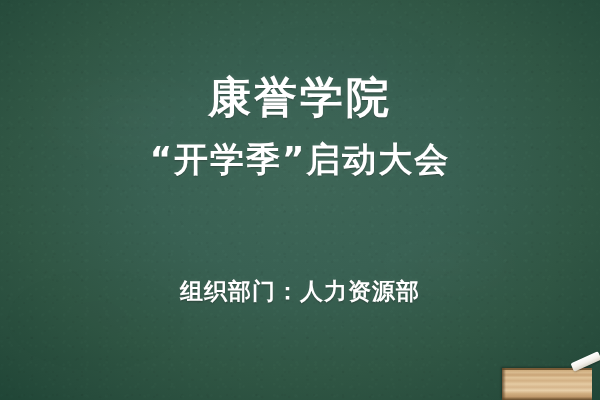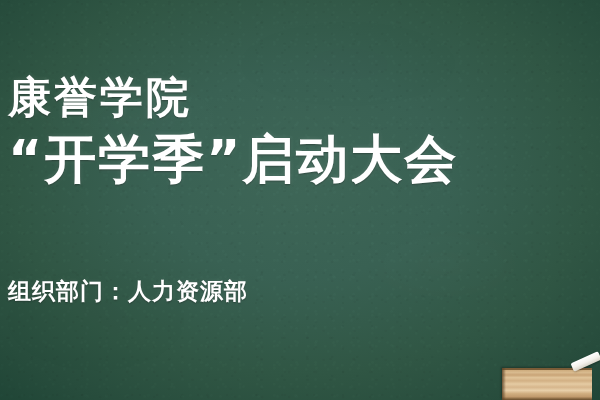--- a/index.html
+++ b/index.html
@@ -55,43 +55,42 @@
       radial-gradient(ellipse 30% 22% at 22% 30%, rgba(255,255,255,0.05), transparent 70%),
       radial-gradient(ellipse 26% 18% at 74% 66%, rgba(255,255,255,0.04), transparent 70%),
       radial-gradient(ellipse 34% 20% at 58% 16%, rgba(0,0,0,0.05), transparent 72%),
       radial-gradient(ellipse 28% 24% at 16% 80%, rgba(0,0,0,0.05), transparent 72%);
   }
 
   
   #text-block {
     position: absolute;
     inset: 0;
-    text-align: left;
-    margin-left: 8px;
+    text-align: center;
   }
   .title-line {
     position: absolute;
     left: 0;
     right: 0;
     color: #ffffff;
     font-weight: bold;
     white-space: nowrap;
     text-shadow:
       0 1px 2px rgba(0,0,0,0.34),
       0 0 5px rgba(255,255,255,0.13);
   }
   #title-line-1 {
     top: 72px;
     font-size: 43px;
     letter-spacing: 3px;
     line-height: 50px;
   }
   #title-line-2 {
     top: 131px;
-    font-size: 52px;
+    font-size: 34px;
     letter-spacing: 2px;
     line-height: 56px;
   }
   #subtitle {
     position: absolute;
     left: 0;
     right: 0;
     top: 277px;
     color: #ffffff;
     font-weight: bold;

